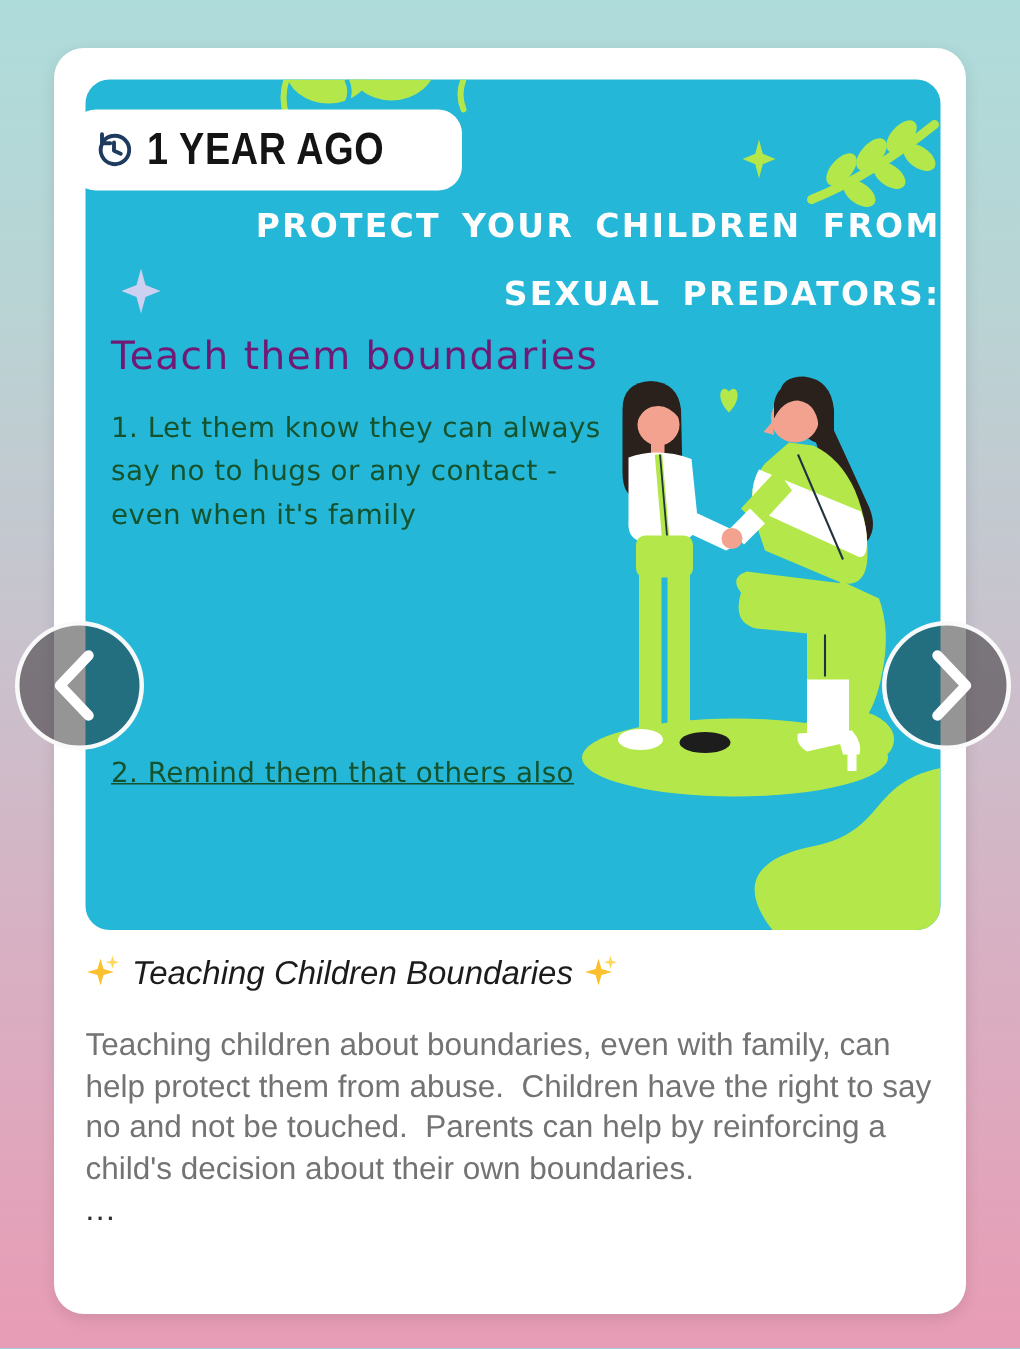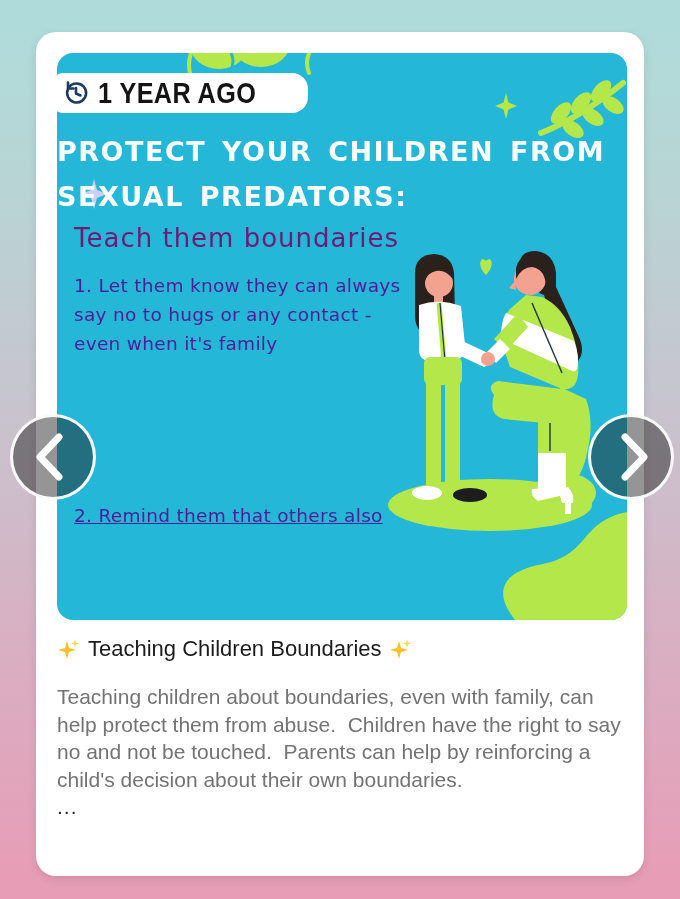--- a/index.html
+++ b/index.html
@@ -4,37 +4,37 @@
 <style>
   html,body{margin:0;padding:0;}
   body{width:680px;height:899px;overflow:hidden;font-family:"Liberation Sans",sans-serif;}
   .screen{position:relative;width:680px;height:899px;overflow:hidden;
     background:linear-gradient(180deg,#aedcdb 0%,#b9d4d4 22%,#c9c2cd 48%,#d9afc2 72%,#e89cb5 100%);}
   .card{position:absolute;left:36px;top:32px;width:608px;height:844px;background:#ffffff;
     border-radius:20px;box-shadow:0 3px 10px rgba(0,0,0,.10);}
   
   .ig{position:absolute;left:21px;top:21px;width:570px;height:567px;border-radius:16px;
     background:#25b7d7;overflow:hidden;}
-  .ig-title{position:absolute;left:0;top:76px;width:100%;text-align:left;color:#fdfdfd;
-    font-family:"DejaVu Sans",sans-serif;font-weight:700;font-size:27px;line-height:45px;
+  .ig-title{position:absolute;left:0;top:76px;width:100%;text-align:right;color:#fdfdfd;
+    font-family:"DejaVu Sans",sans-serif;font-weight:700;font-size:22px;line-height:45px;
     letter-spacing:1.5px;word-spacing:5px;}
   .ig-sub{position:absolute;left:17px;top:170px;color:#701a75;font-family:"DejaVu Sans",sans-serif;
     font-size:26px;font-weight:500;letter-spacing:1px;}
-  .ig-item{position:absolute;left:17px;color:#4c1d95;font-family:"DejaVu Sans",sans-serif;
+  .ig-item{position:absolute;left:17px;color:#14532d;font-family:"DejaVu Sans",sans-serif;
     font-size:18.5px;line-height:29px;letter-spacing:.3px;white-space:nowrap;}
   .it1{top:218px;} .it2{top:334px;} .it3{top:448px;text-decoration:underline;}
   .deco{position:absolute;}
   
-  .badge{position:absolute;left:12px;top:41px;height:40px;padding:0 22px 0 14px;background:#ffffff;
+  .badge{position:absolute;left:12px;top:41px;height:54px;padding:0 22px 0 14px;background:#ffffff;
     border-radius:16px;display:flex;align-items:center;gap:8px;}
   .badge-label{font-weight:700;font-size:30px;color:#141414;transform:scaleX(.84);transform-origin:left center;
     letter-spacing:.5px;white-space:nowrap;}
   
   .cap{position:absolute;left:21px;top:604px;width:574px;}
-  .cap-title{display:flex;align-items:flex-end;gap:7px;font-size:22px;color:#1b1b1b;}
+  .cap-title{display:flex;align-items:flex-start;gap:7px;font-size:22px;color:#1b1b1b;font-style:italic;}
   .cap-body{margin-top:21px;font-size:21px;line-height:27.5px;color:#737373;white-space:pre-wrap;}
   .cap-more{margin-top:2px;font-size:21px;color:#2a2a2a;letter-spacing:1px;}
   
   .nav{position:absolute;width:86px;height:86px;border-radius:50%;border:3px solid rgba(255,255,255,.96);
     background:rgba(33,33,33,.48);padding:0;cursor:pointer;display:flex;align-items:center;justify-content:center;
     box-sizing:border-box;}
   .nav-prev{left:10px;top:414px;} .nav-next{left:588px;top:414px;}
 </style>
 </head>
 <body>

